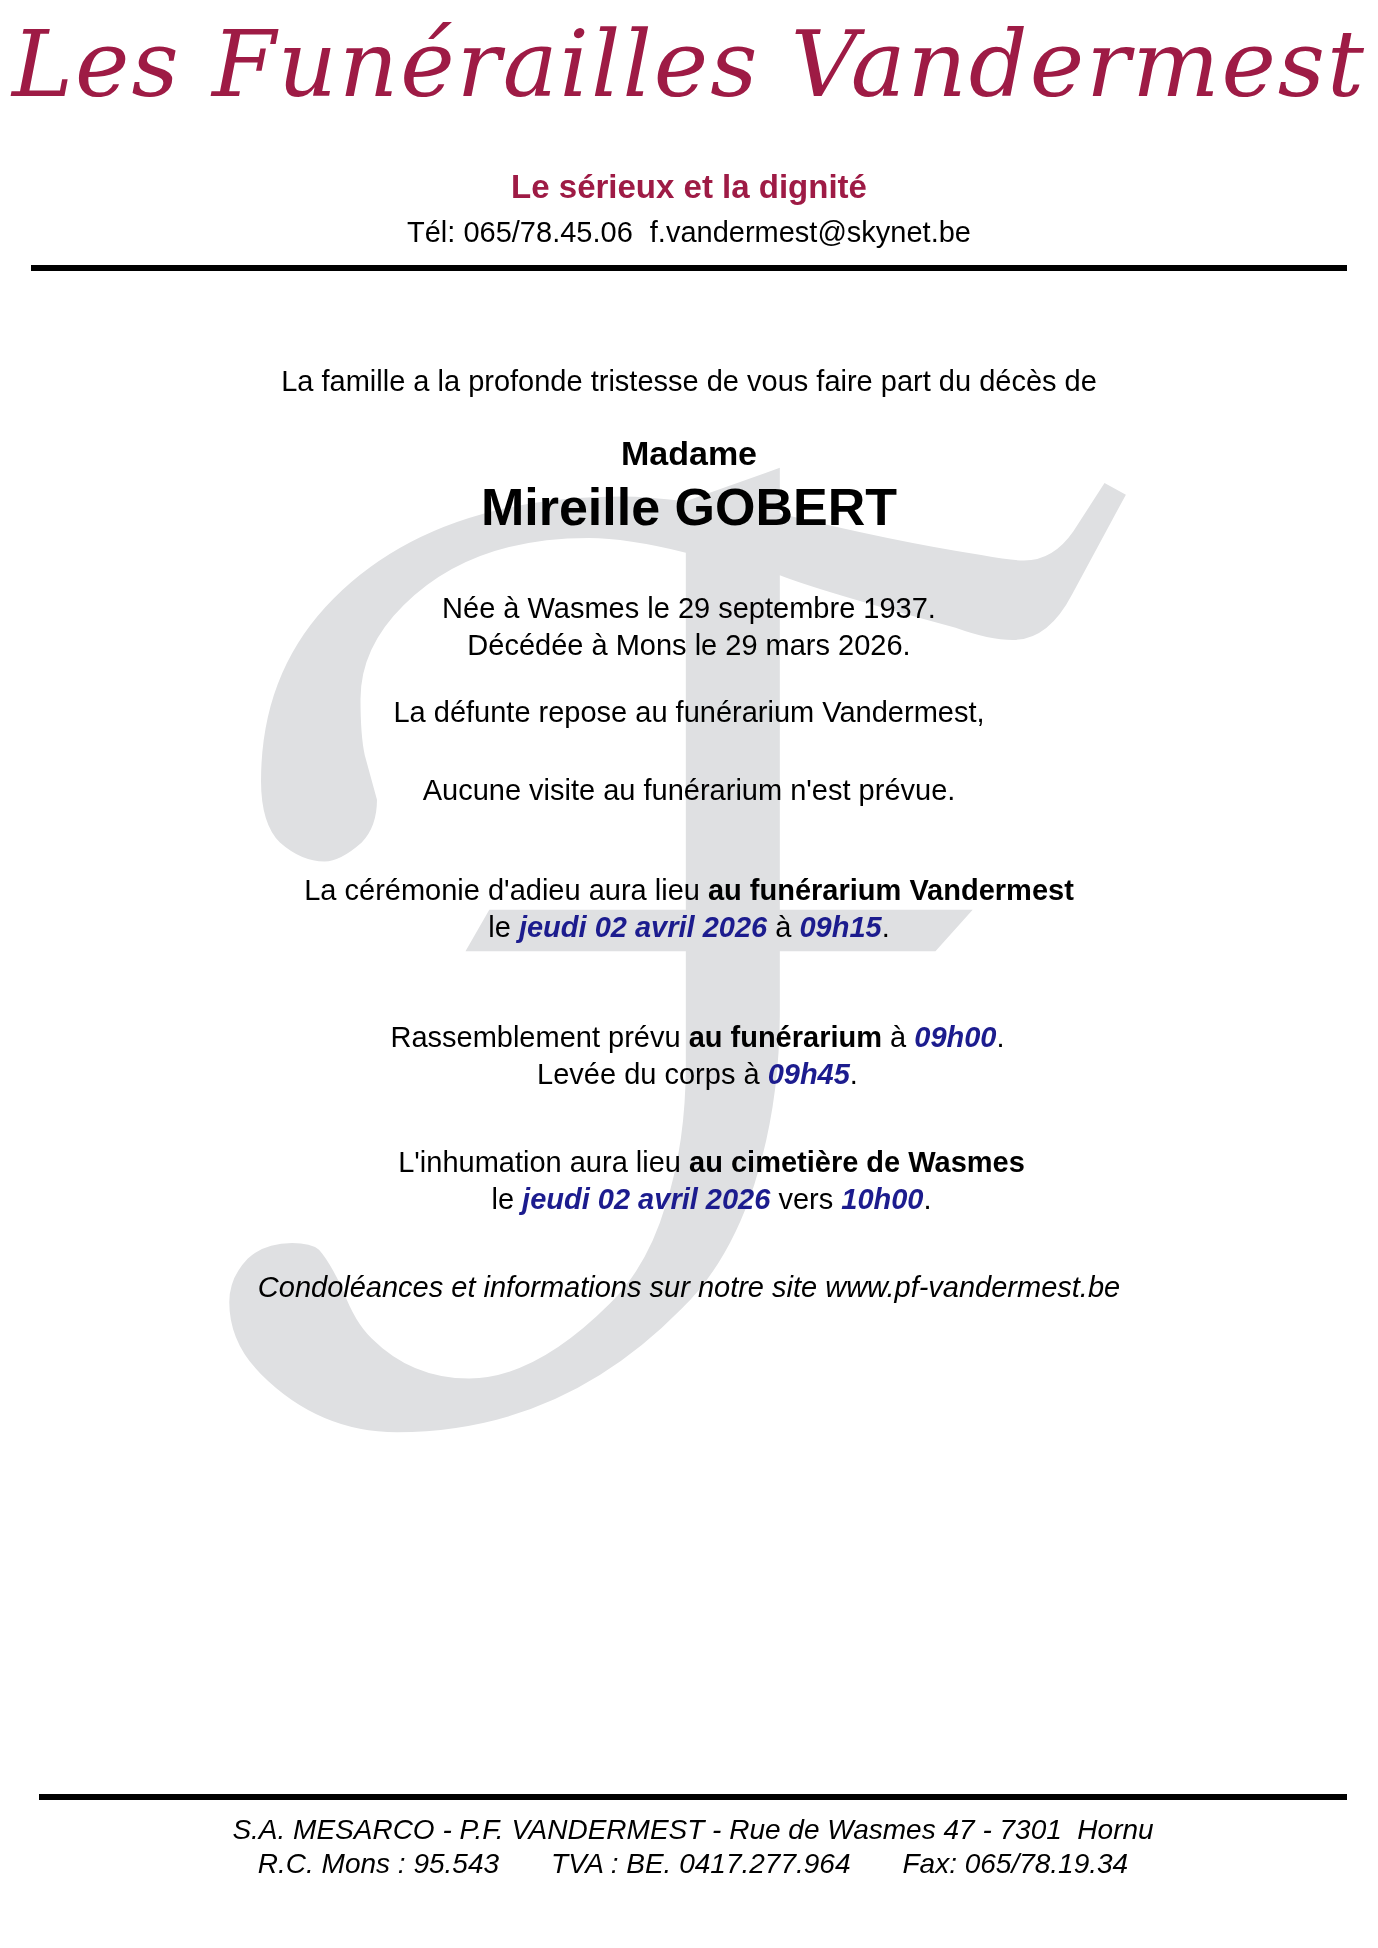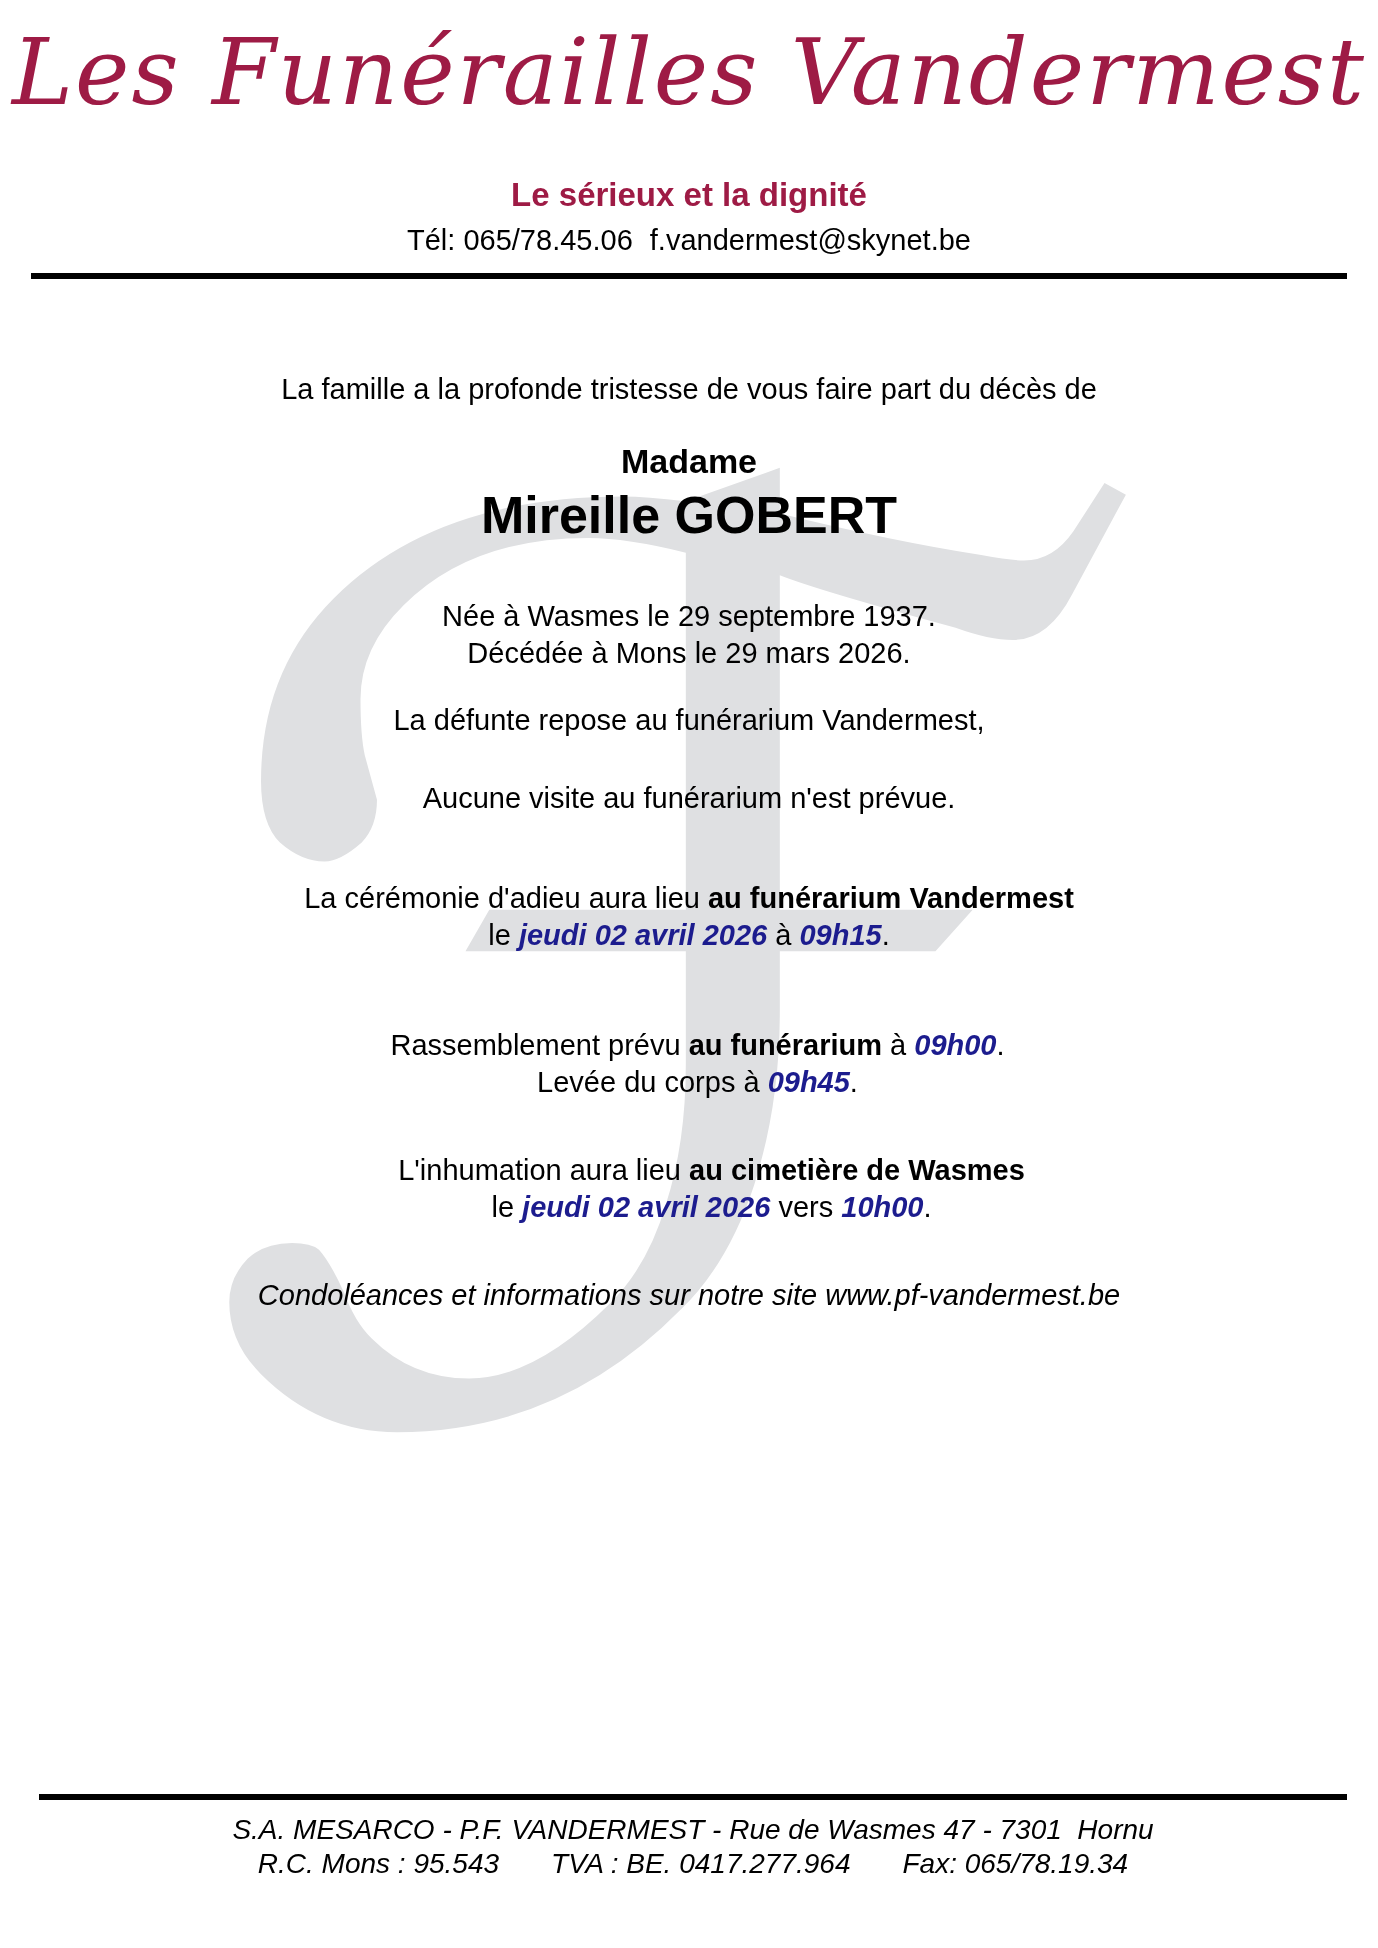--- a/index.html
+++ b/index.html
@@ -11,21 +11,21 @@
     width: 1378px;
     height: 1948px;
     margin: 0 auto;
     background: #ffffff;
     overflow: hidden;
   }
 
   
   .header { position: relative; z-index: 2; text-align: center; }
   .brand {
-    padding-top: 12px;
+    padding-top: 4px;
     font-family: "DejaVu Serif", serif;
     font-style: italic;
     font-weight: 500;
     font-size: 92px;
     line-height: 122px;
     letter-spacing: 2px;
     color: var(--brand, #9e1b45);
     white-space: nowrap;
   }
   .tagline {

